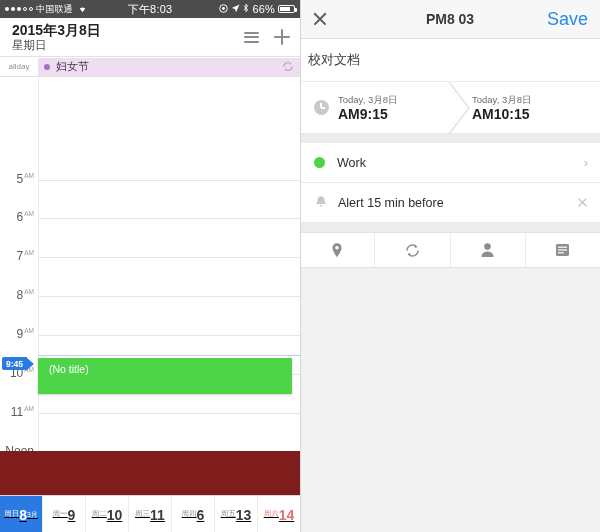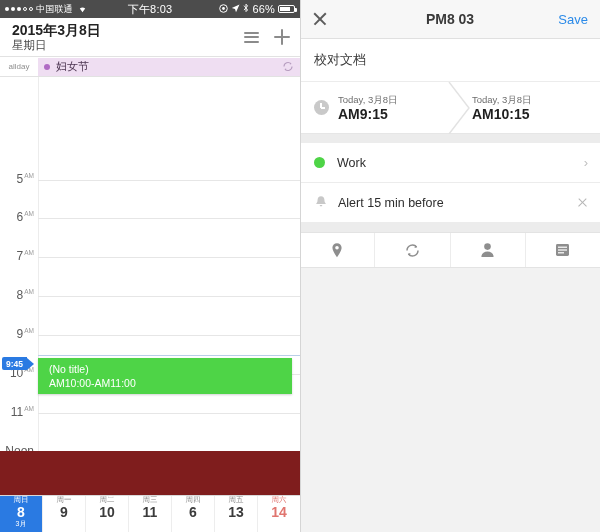--- a/index.html
+++ b/index.html
@@ -81,39 +81,39 @@
   .event {
     position:absolute; left:38px; width:254px; top:281px; height:36px;
     background:#4ed447; border-left:3px solid #4ed447; color:#fff;
     padding:5px 0 0 8px; box-shadow:0 1px 2px rgba(0,0,0,.18); z-index:6;
   }
   .event .t1{font-size:10.5px;line-height:13px;}
   .event .t2{font-size:10.5px;line-height:14px;}
 
   
   .daystrip { position:absolute; left:0; bottom:0; width:300px; height:37px; display:flex; border-top:1px solid #d9d9d9; background:#fff;}
-  .day { flex:1; display:flex;flex-direction:column;align-items:center;border-right:1px solid #ededed; line-height:1;}
+  .day { flex:1; display:flex;flex-direction:row;align-items:center;justify-content:center; border-right:1px solid #ededed; line-height:1;text-decoration:underline;}
   .day:last-child{border-right:none;}
   .day .dw{font-size:7.5px;color:#8c8c8c;}
   .day .dn{font-size:14px;color:#3b3b3b;font-weight:600;margin-top:1px;}
   .day.sel{background:#2a7ae2;}
   .day.sel .dw,.day.sel .dn,.day.sel .dm{color:#fff;}
   .day .dm{font-size:7px;color:#fff;margin-top:1px;}
   .day.sat .dw,.day.sat .dn{color:#e0756f;}
 
   
   .right { width:300px; height:532px; background:#f2f2f2; position:relative; }
   .r-nav { height:39px; background:#f7f7f7; display:flex; align-items:center; padding:0 12px; border-bottom:1px solid #e0e0e0;}
   .r-close { width:16px;height:16px;position:relative; }
   .r-close::before,.r-close::after{content:"";position:absolute;left:0;top:7px;width:16px;height:1.6px;background:#5c5c5c;}
   .r-close::before{transform:rotate(45deg);} .r-close::after{transform:rotate(-45deg);}
   .r-title { position:absolute; left:0; right:0; text-align:center; font-size:14px; color:#3a3a3a; font-weight:600; pointer-events:none;}
-  .r-save { margin-left:auto; font-size:13px; color:#2b8ae8; position:relative; z-index:2; }
-
-  .r-field { height:43px; background:#fff; display:flex; align-items:center; padding:0 14px; font-size:13px; color:#3c3c3c; border-bottom:1px solid #ececec;}
+  .r-save { margin-left:auto; font-size:18px; color:#2b8ae8; position:relative; z-index:2; }
+
+  .r-field { height:43px; background:#fff; display:flex; align-items:center; padding:0 8px; font-size:13px; color:#3c3c3c; border-bottom:1px solid #ececec;}
 
   .r-time { height:52px; background:#fff; display:flex; position:relative; border-bottom:1px solid #e6e6e6;}
   .tcol { flex:1; display:flex; align-items:center; padding-left:14px; }
   .tcol.second{ padding-left:30px; }
   .clock { width:15px;height:15px;border-radius:50%;background:#c9c9c9;position:relative;flex:0 0 auto;margin-right:9px;}
   .clock::before{content:"";position:absolute;left:6.4px;top:3px;width:1.6px;height:5px;background:#fff;}
   .clock::after{content:"";position:absolute;left:7px;top:7px;width:4px;height:1.6px;background:#fff;}
   .tlines .d1{font-size:9.5px;color:#6d6d6d;line-height:12px;}
   .tlines .d2{font-size:14px;color:#1f1f1f;font-weight:bold;line-height:16px;}
   .chev-sep{position:absolute;left:148px;top:0;bottom:0;width:24px;}
@@ -251,21 +251,20 @@
         </div>
 
       <div class="now-line"></div>
       <div class="now-badge">
         <span class="pill">9:45</span>
         <span class="tip"></span>
       </div>
 
       <div class="event">
         <div class="t1">(No title)</div>
-        <div class="t2">AM10:00-AM11:00</div>
       </div>
     </div>
 
     <div class="daystrip" id="daystrip">
         <div class="day sel">
           <div class="dw">周日</div>
           <div class="dn">8</div>
           <div class="dm">3月</div>
         </div>
         <div class="day">

